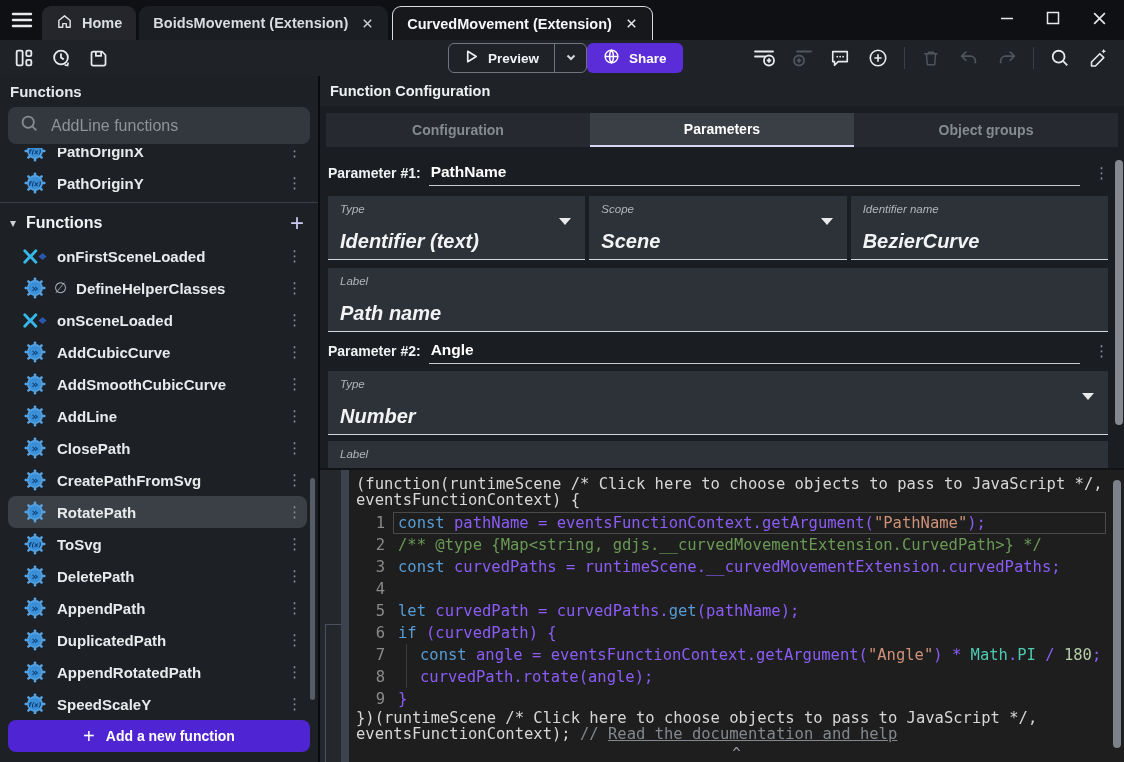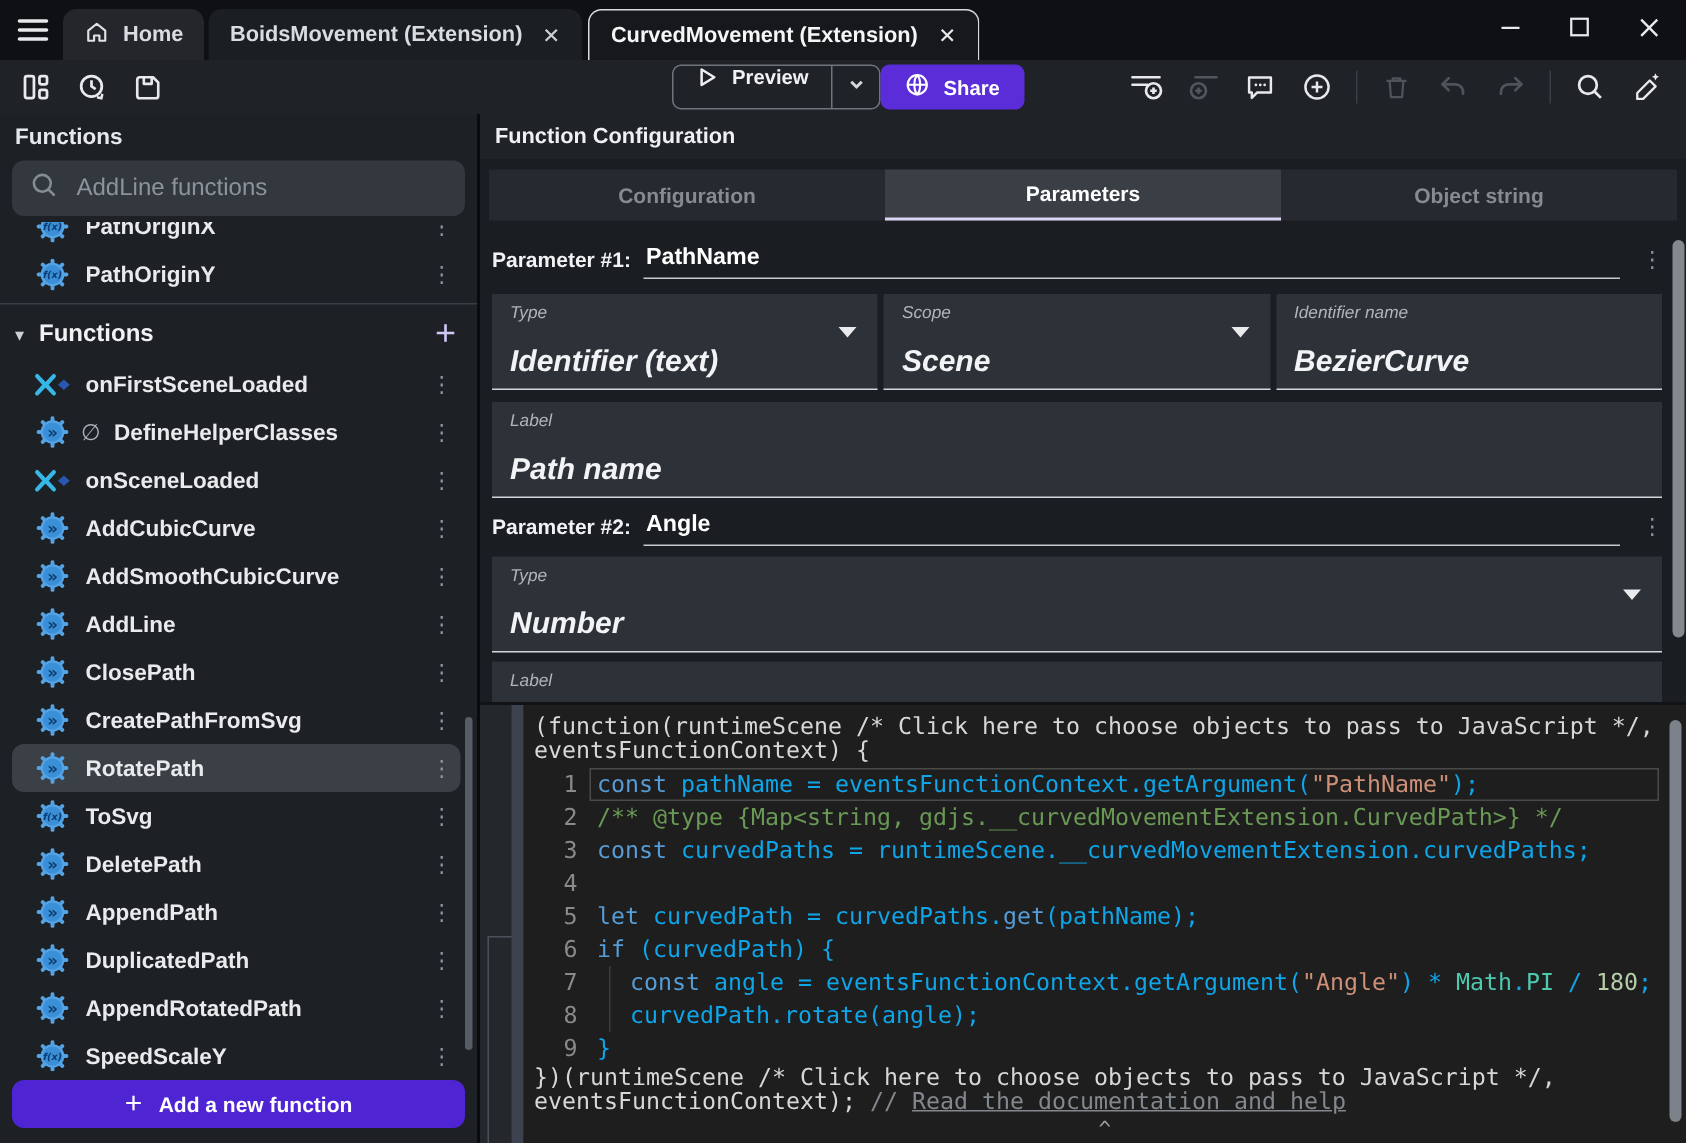--- a/index.html
+++ b/index.html
@@ -16,21 +16,21 @@
   .tab.t-active { background:#16181c; border:1px solid #d8dbe0; border-bottom:none; margin-left:4px; color:#f4f6f8; font-weight:700; }
   .tab .closebtn { display:flex; align-items:center; margin-left:4px; }
   .winctrls { position:absolute; right:14px; top:5px; display:flex; gap:24px; }
   .winbtn { width:22px; height:26px; display:flex; align-items:center; justify-content:center; }
 
   
   .toolbar { height:36px; background:#1f2227; position:relative; display:flex; align-items:center; }
   .tb-left { display:flex; gap:13px; margin-left:12px; align-items:center; }
   .tb-ic { width:24px; height:24px; display:flex; align-items:center; justify-content:center; cursor:pointer; }
   .preview-group { position:absolute; left:448px; top:3px; height:30px; display:flex; border:1px solid #70757c; border-radius:6px; overflow:hidden; cursor:pointer; }
-  .preview-main { display:flex; gap:9px; padding:0 15px; font-size:13.5px; font-weight:700; color:#f0f2f4; }
+  .preview-main { display:flex; align-items:center; gap:9px; padding:0 15px; font-size:13.5px; font-weight:700; color:#f0f2f4; }
   .preview-drop { width:32px; display:flex; align-items:center; justify-content:center; border-left:1px solid #70757c; }
   .share-btn { position:absolute; left:587px; top:3px; height:30px; display:flex; align-items:center; gap:9px; padding:0 16px; border-radius:6px; background:#5b2dd9; color:#fff; font-size:13.5px; font-weight:700; cursor:pointer; }
   .tb-right { display:flex; gap:14px; margin-left:auto; margin-right:14px; align-items:center; }
   .tb-sep { width:1px; height:22px; background:#3a3f45; }
 
   
   .content { display:flex; height:686px; }
 
   
   .sidebar { width:320px; background:#1d2025; border-right:2px solid #0a0b0d; display:flex; flex-direction:column; position:relative; }
@@ -81,21 +81,21 @@
   .editor { position:absolute; left:29px; right:0; top:0; bottom:0; background:#1e1e1e; font-family:"DejaVu Sans Mono",monospace; font-size:15.5px; color:#d7d7d7; }
   .code-hf { padding-left:7px; line-height:16px; white-space:pre; }
   .code-hf.top { padding-top:6px; }
   .code-lines { margin-top:4px; }
   .cline { height:22px; display:flex; align-items:center; position:relative; }
   .gutter { width:36px; text-align:right; color:#8a8a8a; flex:none; }
   .ccode { margin-left:13px; white-space:pre; position:relative; z-index:1; }
   .ccode.ind { margin-left:35px; }
   .cur-line-box { position:absolute; left:44px; right:18px; top:0; bottom:0; border:1px solid #4a4a4a; }
   .ind-guide { position:absolute; left:57px; top:0; bottom:0; width:1px; background:#3c3c3c; }
-  .tk-kw{color:#569cd6}.tk-str{color:#ce9178}.tk-com{color:#6a9955}.tk-typ{color:#4ec9b0}.tk-num{color:#b5cea8}.tk-d{color:#0ea5e9}
+  .tk-kw{color:#569cd6}.tk-str{color:#ce9178}.tk-com{color:#6a9955}.tk-typ{color:#4ec9b0}.tk-num{color:#b5cea8}.tk-d{color:#8b5cf6}
   .code-footer { line-height:16px; }
   .doc-link { color:#83888e; text-decoration:underline; cursor:pointer;margin-top:36px; }
   .f-com { color:#83888e; }
   .collapse-caret { position:absolute; left:50%; bottom:1px; transform:translateX(-50%); color:#9aa0a8; font-family:"DejaVu Sans Mono",monospace; font-size:14px; cursor:pointer; }
   .code-scroll { position:absolute; right:3px; top:10px; width:8px; height:268px; border-radius:4px; background:#7c8289; }
 </style>
 </head>
 <body>
 
 <div class="titlebar">
@@ -569,21 +569,21 @@
     </div>
     <div class="sb-scroll"></div>
   </div>
 
   <div class="main">
     <div class="main-header">Function Configuration</div>
 
     <div class="cfg-tabs">
       <div class="cfg-tab">Configuration</div>
       <div class="cfg-tab active">Parameters</div>
-      <div class="cfg-tab">Object string</div>
+      <div class="cfg-tab">Object groups</div>
     </div>
 
     <div class="params">
 
       <div class="param-head mt16">
         <span class="pl">Parameter #1:</span>
         <span class="pname">PathName</span>
         <span class="kebab">⋮</span>
       </div>
       <div class="field-row mt10">

